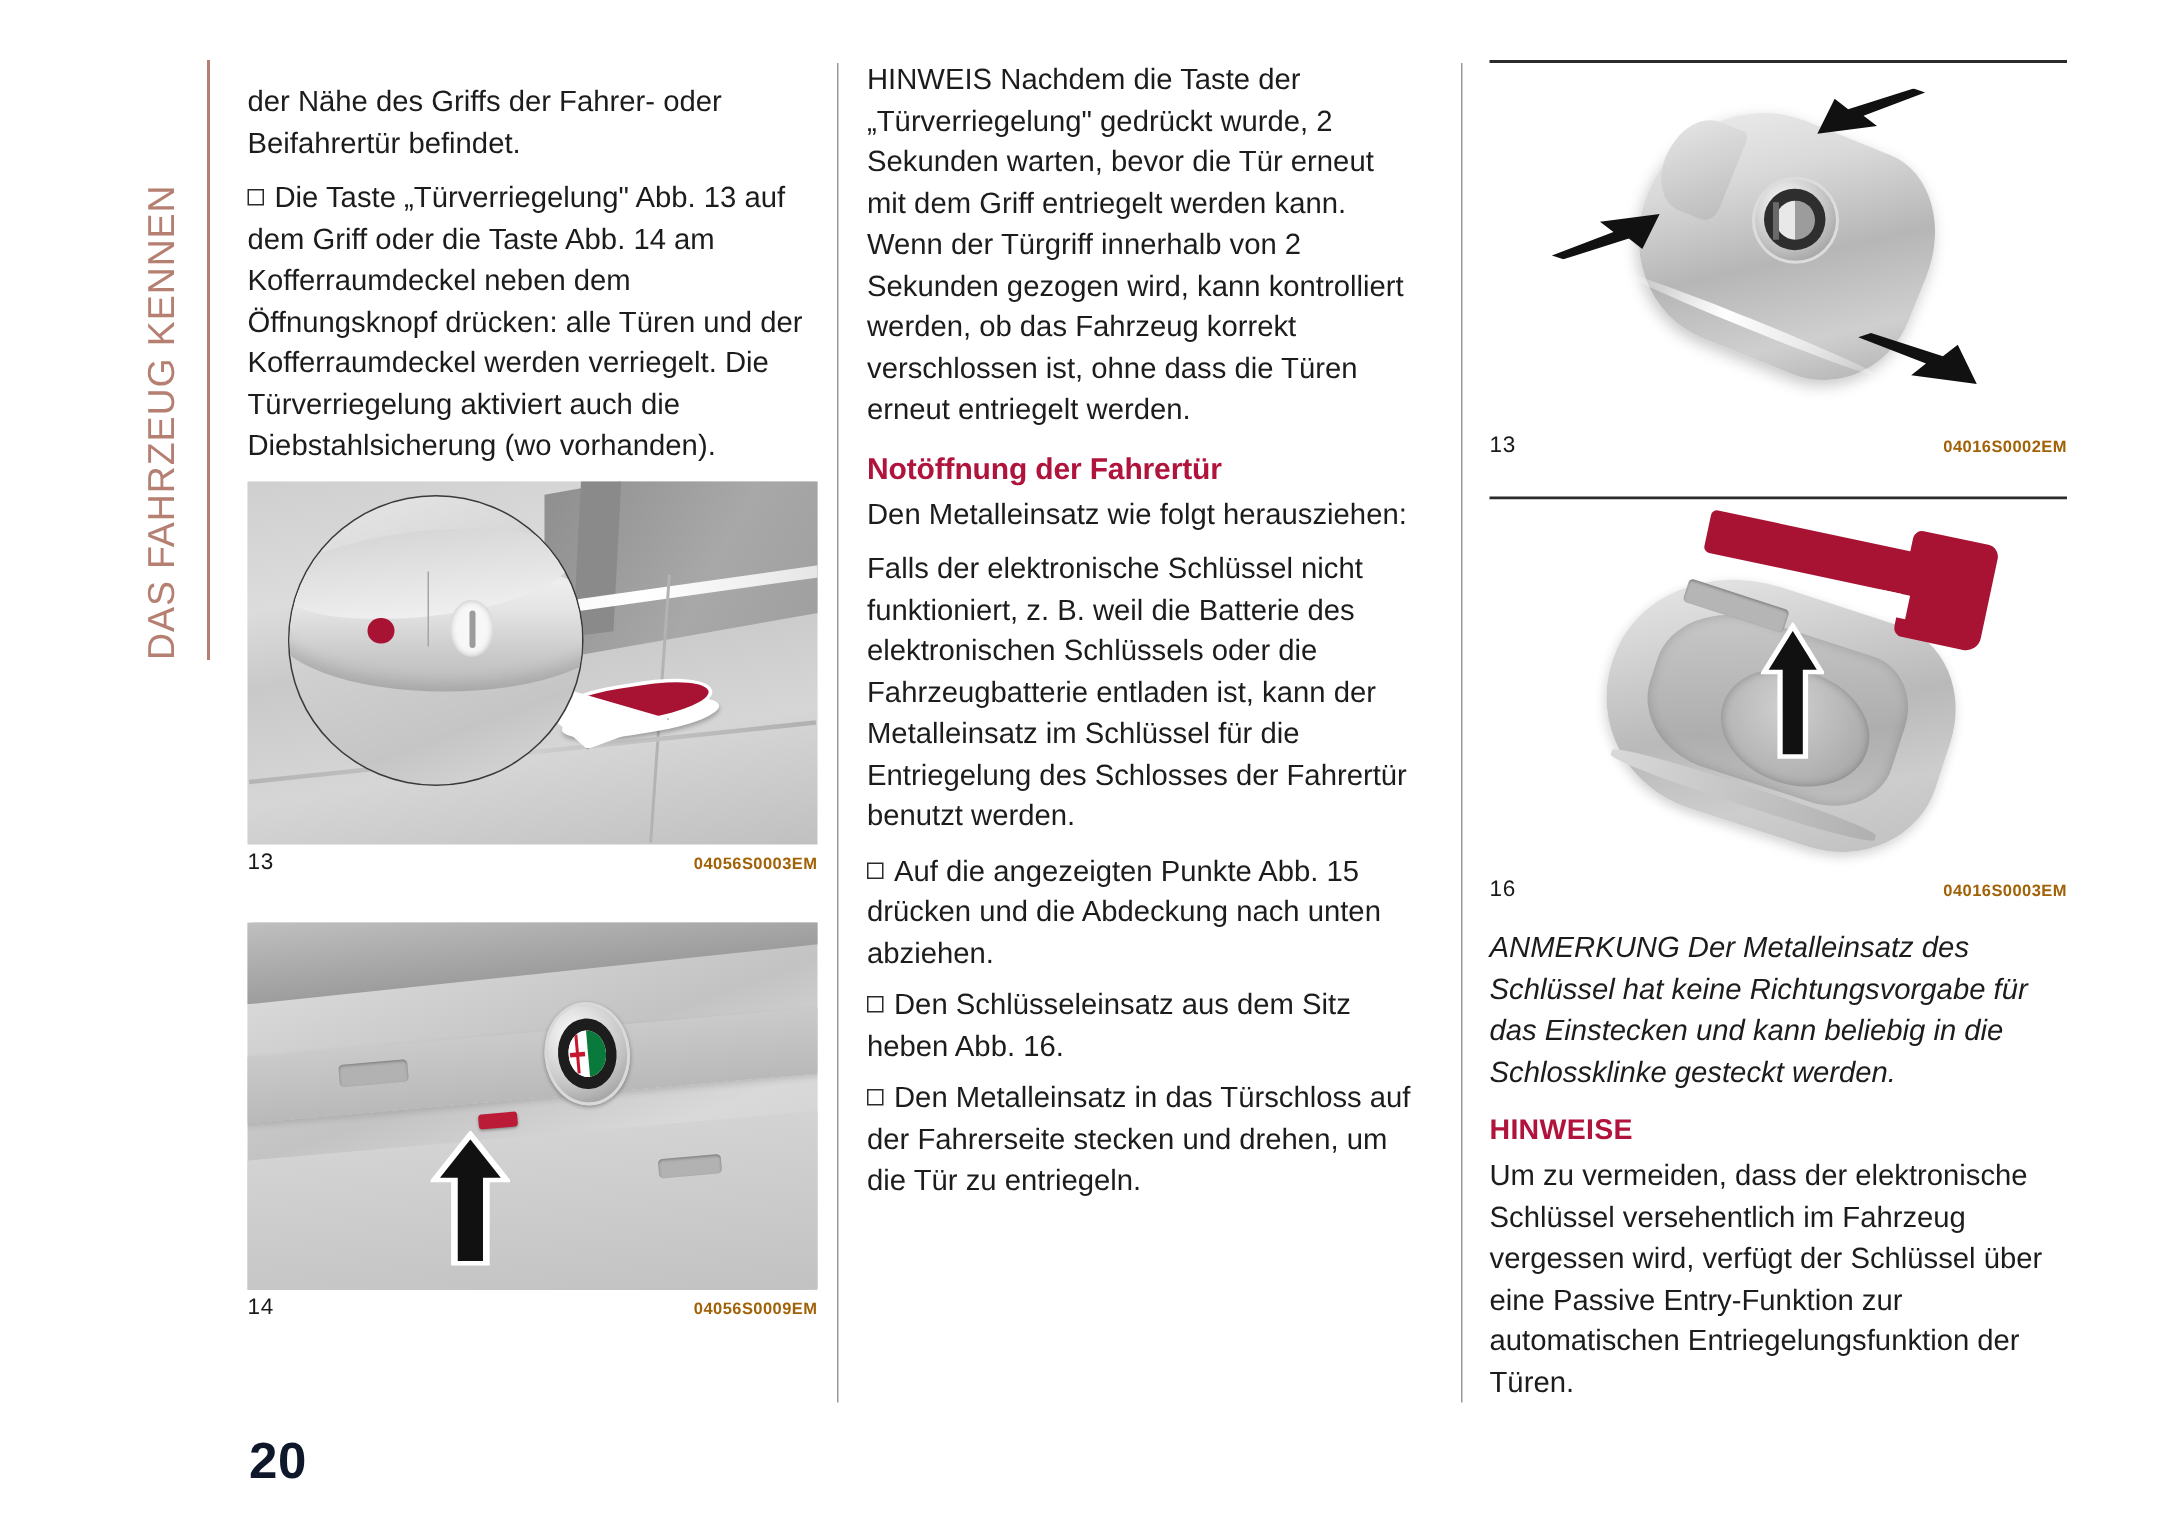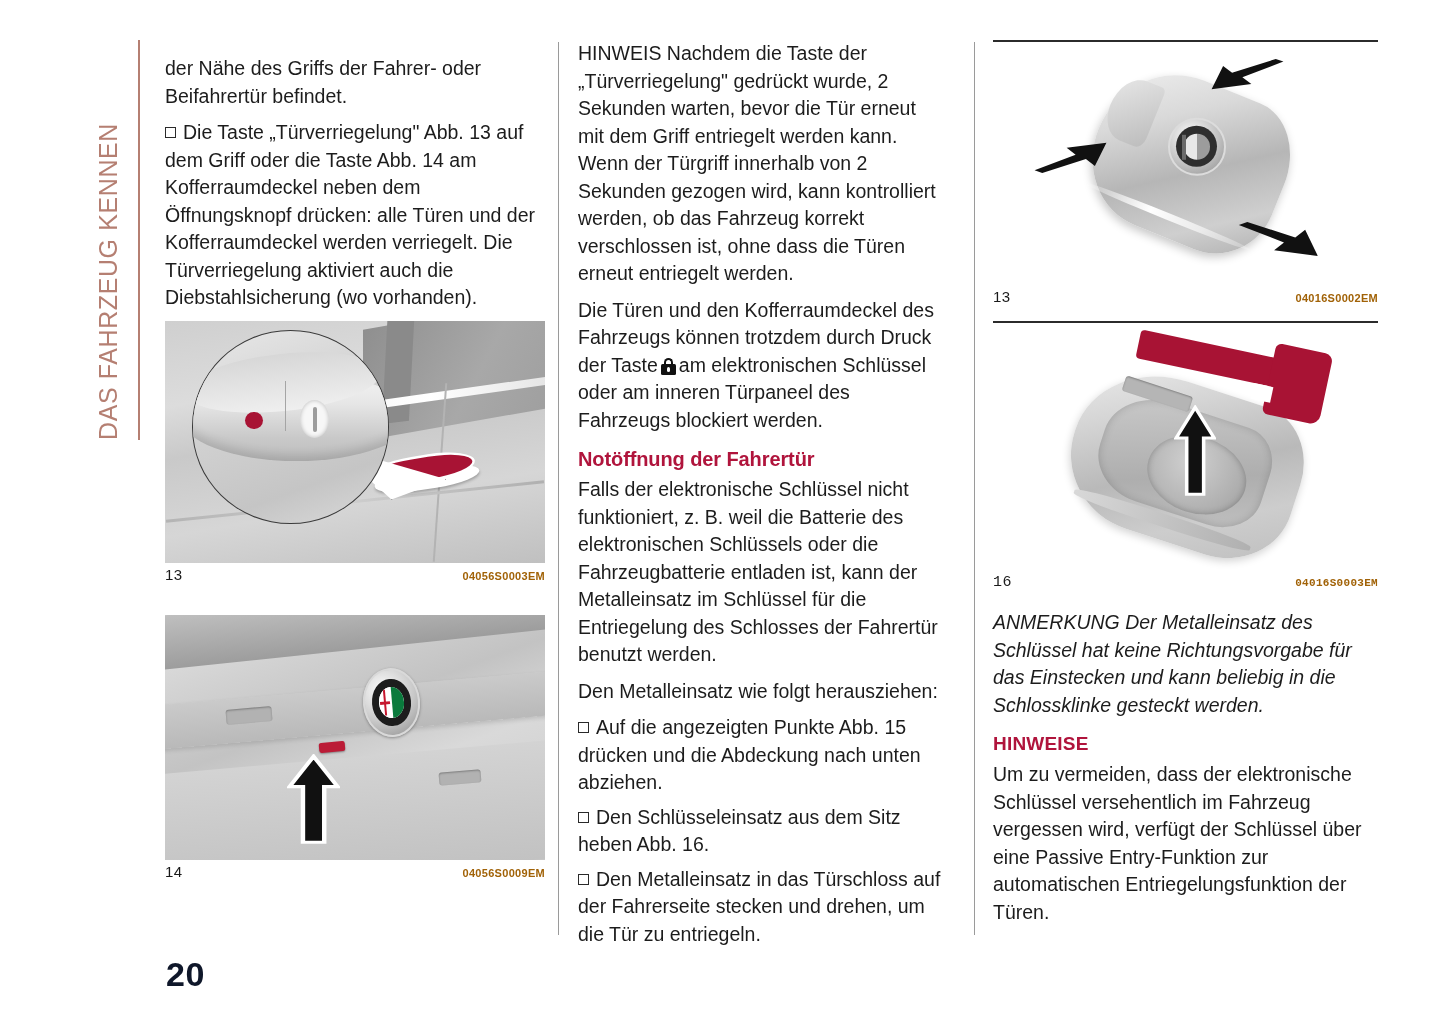--- a/index.html
+++ b/index.html
@@ -537,27 +537,26 @@
       <span class="num">14</span>
       <span class="code">04056S0009EM</span>
     </div>
   </div>
 </div>
 
 <div class="col col-2">
 
   <p class="body">HINWEIS Nachdem die Taste der „Türverriegelung" gedrückt wurde, 2 Sekunden warten, bevor die Tür erneut mit dem Griff entriegelt werden kann. Wenn der Türgriff innerhalb von 2 Sekunden gezogen wird, kann kontrolliert werden, ob das Fahrzeug korrekt verschlossen ist, ohne dass die Türen erneut entriegelt werden.</p>
 
-  <p class="body"><span>Die Türen und den Kofferraumdeckel des Fahrzeugs können trotzdem durch Druck der Taste</span><span class="lock-glyph"><span class="shackle"></span><span class="bodyb"></span><span class="keyhole"></span></span><span>am elektronischen Schlüssel oder am inneren Türpaneel des Fahrzeugs blockiert werden.</span></p>
 
   <h3 class="red-head">Notöffnung der Fahrertür</h3>
 
+  <p class="body">Den Metalleinsatz wie folgt herausziehen:</p>
+
   <p class="body">Falls der elektronische Schlüssel nicht funktioniert, z. B. weil die Batterie des elektronischen Schlüssels oder die Fahrzeugbatterie entladen ist, kann der Metalleinsatz im Schlüssel für die Entriegelung des Schlosses der Fahrertür benutzt werden.</p>
-
-  <p class="body">Den Metalleinsatz wie folgt herausziehen:</p>
 
   <p class="body tight"><span class="bullet-sq"></span><span>Auf die angezeigten Punkte Abb. 15 drücken und die Abdeckung nach unten abziehen.</span></p>
 
   <p class="body tight"><span class="bullet-sq"></span><span>Den Schlüsseleinsatz aus dem Sitz heben Abb. 16.</span></p>
 
   <p class="body tight"><span class="bullet-sq"></span><span>Den Metalleinsatz in das Türschloss auf der Fahrerseite stecken und drehen, um die Tür zu entriegeln.</span></p>
 </div>
 
 <div class="col col-3">
 
@@ -588,21 +587,21 @@
           <polygon points="4,6 68,42 54,58 116,70 98,16 84,32 16,0" fill="#111111"></polygon>
         </svg>
       </div>
     </div>
     <div class="fig-caption">
       <span class="num">13</span>
       <span class="code">04016S0002EM</span>
     </div>
   </div>
 
-  <div class="figure" style="margin-top:16px;font-family:Liberation Mono, monospace;">
+  <div class="figure" style="margin-top:26px;">
     <div class="fig-rule-top"></div>
     <div class="fig-img" id="fig16-img">
       <div class="key-body">
         <div class="kb-plate"></div>
         <div class="kb-disc"></div>
         <div class="kb-slot"></div>
         <div class="kb-ridge"></div>
       </div>
       <div class="red-insert">
         <div class="ri-shaft"></div>

